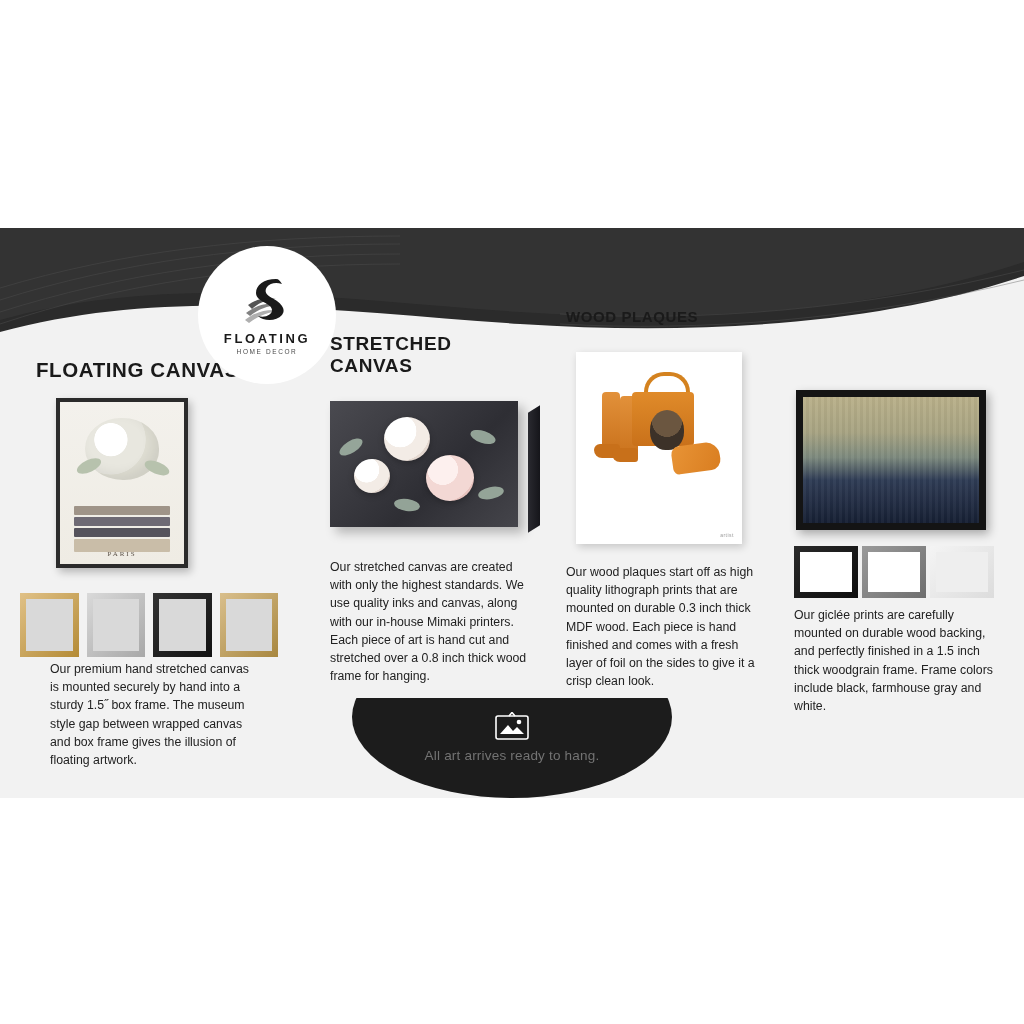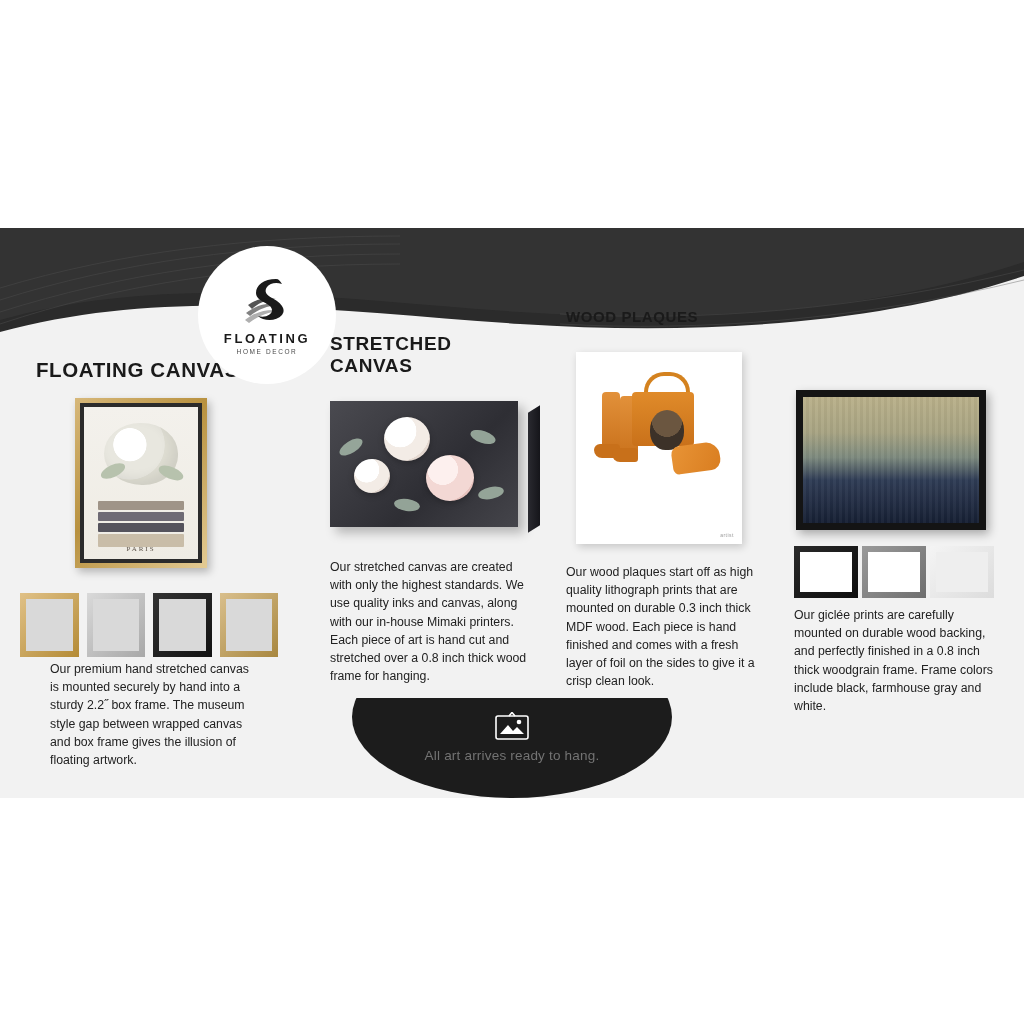--- a/index.html
+++ b/index.html
@@ -175,24 +175,22 @@
   }
 
   
   .ff-frame {
     position: absolute;
     left: 56px;
     top: 170px;
     width: 132px;
     height: 170px;
     background: linear-gradient(135deg,#d7b87a,#b8913f 45%,#e3cb95);
-    padding: 5px;
     box-sizing: border-box;
     box-shadow: 3px 4px 8px rgba(0,0,0,.25);
-    margin-left: 19px;
   }
   .ff-inner {
     width: 100%;
     height: 100%;
     background: #2b2b2b;
     padding: 4px;
     box-sizing: border-box;
   }
   .ff-art {
     width: 100%;
@@ -502,21 +500,21 @@
       <div class="swatch-inner"></div>
     </div>
     <div class="swatch" style="background:linear-gradient(135deg,#333333,#111111);">
       <div class="swatch-inner"></div>
     </div>
     <div class="swatch" style="background:linear-gradient(135deg,#d9bf8c,#a8873f);">
       <div class="swatch-inner"></div>
     </div>
   </div>
 
-  <div class="col-desc desc-ff">Our premium hand stretched canvas is mounted securely by hand into a sturdy 2.2˝ box frame. The museum style gap between wrapped canvas and box frame gives the illusion of floating artwork.</div>
+  <div class="col-desc desc-ff">Our premium hand stretched canvas is mounted securely by hand into a sturdy 1.5˝ box frame. The museum style gap between wrapped canvas and box frame gives the illusion of floating artwork.</div>
 
   <div class="col" id="col-stretched">
     <div class="col-title">
       <div>STRETCHED</div>
       <div>CANVAS</div>
     </div>
   </div>
 
   <div class="sc-wrap">
     <div class="sc-face">
@@ -567,21 +565,21 @@
       <div class="fg-swatch-inner"></div>
     </div>
     <div class="fg-swatch" style="background:linear-gradient(135deg,#9a9a9a,#6f6f6f);">
       <div class="fg-swatch-inner"></div>
     </div>
     <div class="fg-swatch" style="background:linear-gradient(135deg,#f4f4f4,#dcdcdc);">
       <div class="fg-swatch-inner" style="background:#eeeeee;"></div>
     </div>
   </div>
 
-  <div class="col-desc desc-fg">Our giclée prints are carefully mounted on durable wood backing, and perfectly finished in a 0.8 inch thick woodgrain frame. Frame colors include black, farmhouse gray and white.</div>
+  <div class="col-desc desc-fg">Our giclée prints are carefully mounted on durable wood backing, and perfectly finished in a 1.5 inch thick woodgrain frame. Frame colors include black, farmhouse gray and white.</div>
 
   <div class="bottom-arc">
     <div class="arc-shape"></div>
     <div class="arc-content">
       <span class="arc-icon">
         <svg viewBox="0 0 34 28" width="34" height="28" xmlns="http://www.w3.org/2000/svg">
           <rect x="1" y="4" width="32" height="23" rx="2" fill="none" stroke="#ffffff" stroke-width="1.6"></rect>
           <path d="M5,22 L13,13 L18,19 L22,15 L29,22 Z" fill="#ffffff"></path>
           <circle cx="24" cy="10" r="2.3" fill="#ffffff"></circle>
           <path d="M14,4 L17,0.5 L20,4" fill="none" stroke="#ffffff" stroke-width="1.6"></path>

